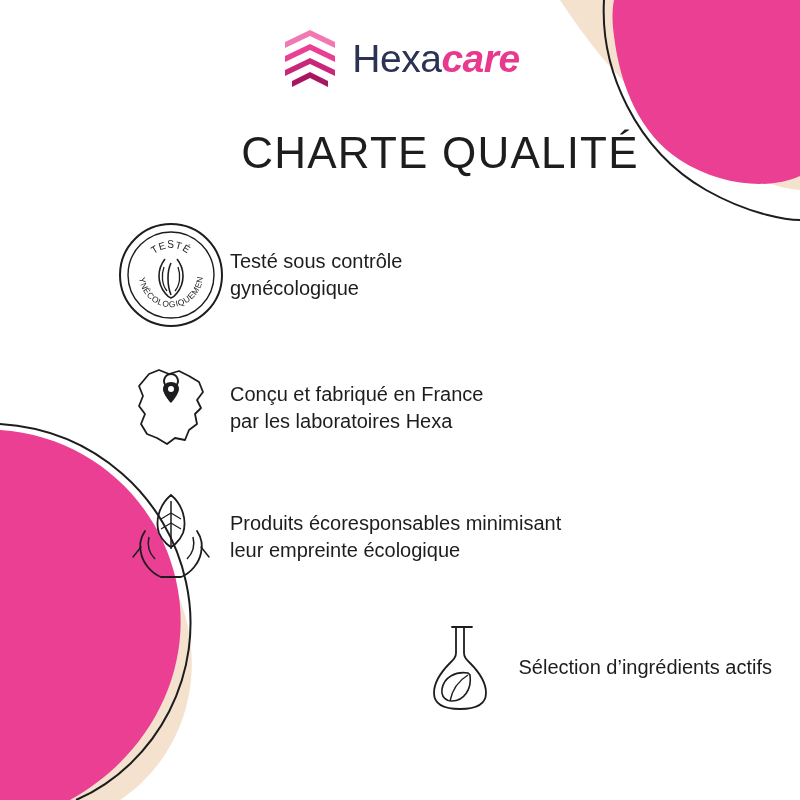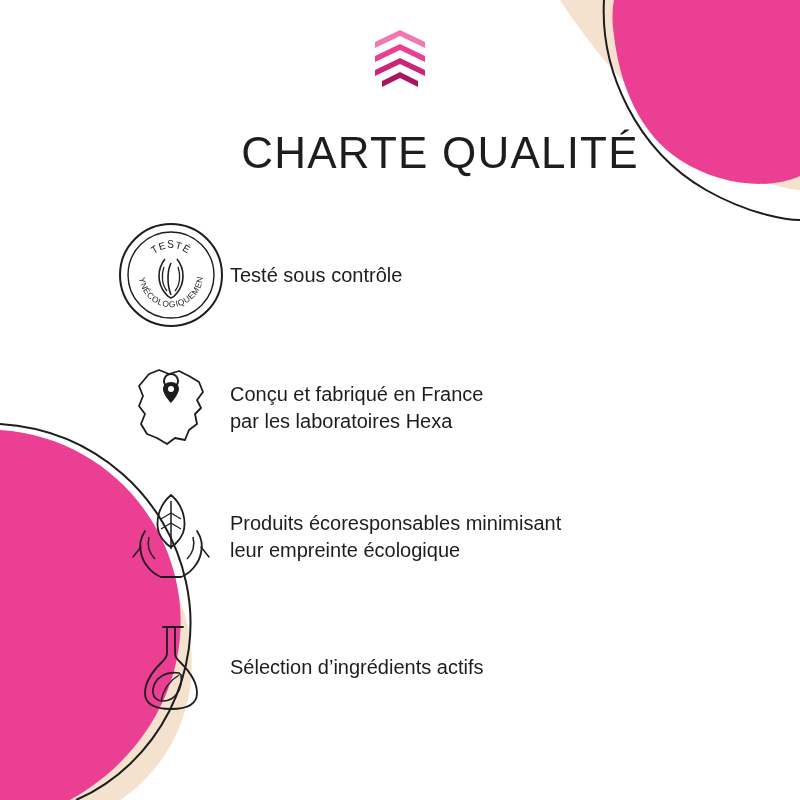--- a/index.html
+++ b/index.html
@@ -99,21 +99,21 @@
     line-height: 1.33;
     color: #1d1d1f;
     font-weight: 400;
   }
   .item-text .line {
     display: block;
   }
   .i1 { height: 118px; }
   .i2 { height: 108px; align-items: center; }
   .i3 { height: 110px; }
-  .i4 { height: 110px; }
+  .i4 { height: 110px; justify-content: flex-end; }
 </style>
 </head>
 <body>
 
 <div class="canvas">
 
   <svg class="bg-layer" viewBox="0 0 800 800">
 
     <path d="M800,0 L560,0 C600,60 640,110 700,130 C760,150 790,130 800,110 Z" fill="#f4e2cf"></path>
     <path d="M800,0 L610,0 C640,70 690,150 760,180 C780,188 795,190 800,190 Z" fill="#f4e2cf"></path>
@@ -130,20 +130,23 @@
     <path d="M0,424 C96,430 168,498 186,582 C206,672 158,764 76,800" fill="none" stroke="#1d1d1f" stroke-width="2"></path>
   </svg>
 
   <div class="logo-row">
     <svg class="logo-mark" viewBox="0 0 60 62">
       <path d="M30 2 L55 14 L55 20 L30 8 L5 20 L5 14 Z" fill="#f178b2"></path>
       <path d="M30 16 L55 28 L55 34 L30 22 L5 34 L5 28 Z" fill="#ea3f92"></path>
       <path d="M30 30 L55 42 L55 48 L30 36 L5 48 L5 42 Z" fill="#c9287a"></path>
       <path d="M30 44 L48 53 L48 59 L30 50 L12 59 L12 53 Z" fill="#a8165f"></path>
     </svg>
+    <div class="logo-text">
+      <span class="hexa">Hexa</span><span class="care">care</span>
+    </div>
   </div>
 
   <div class="title">CHARTE QUALITÉ</div>
 
   <div class="items">
 
     <div class="item i1">
       <div class="item-icon">
         <svg width="112" height="112" viewBox="0 0 112 112">
           <circle cx="56" cy="56" r="51" fill="none" stroke="#1d1d1f" stroke-width="2"></circle>
@@ -157,20 +160,21 @@
             <textPath href="#arcBottom" startOffset="50%" text-anchor="middle">GYNÉCOLOGIQUEMENT</textPath>
           </text>
           <path d="M50 40 C42 50 42 64 50 74 C53 78 56 79 56 79 C56 79 59 78 62 74 C70 64 70 50 62 40" fill="none" stroke="#1d1d1f" stroke-width="1.6"></path>
           <path d="M56 44 C52 52 52 66 56 76" fill="none" stroke="#1d1d1f" stroke-width="1.6"></path>
           <path d="M49 48 C46 56 47 66 52 72" fill="none" stroke="#1d1d1f" stroke-width="1.3"></path>
           <path d="M63 48 C66 56 65 66 60 72" fill="none" stroke="#1d1d1f" stroke-width="1.3"></path>
         </svg>
       </div>
       <div class="item-text">
         <span class="line">Testé sous contrôle</span>
+        <span class="line">gynécologique</span>
       </div>
     </div>
 
     <div class="item i2">
       <div class="item-icon">
         <svg width="104" height="96" viewBox="0 0 104 96">
           <path d="M30 14 L40 10 L50 14 L60 11 L70 16 L80 22 L84 32 L78 40 L82 48 L76 54 L78 64 L70 70 L66 80 L56 78 L48 84 L38 78 L28 74 L22 64 L26 54 L20 46 L24 36 L20 26 Z" fill="none" stroke="#1d1d1f" stroke-width="1.8" stroke-linejoin="round"></path>
           <path d="M52 28 a7 7 0 1 1 0.01 0 M52 42 C48 36 45 33 45 29" fill="none" stroke="#1d1d1f" stroke-width="1.8"></path>
           <path d="M52 22 C47 22 44 25 44 29 C44 34 52 43 52 43 C52 43 60 34 60 29 C60 25 57 22 52 22 Z" fill="#1d1d1f"></path>
           <circle cx="52" cy="29" r="3" fill="#ffffff"></circle>

